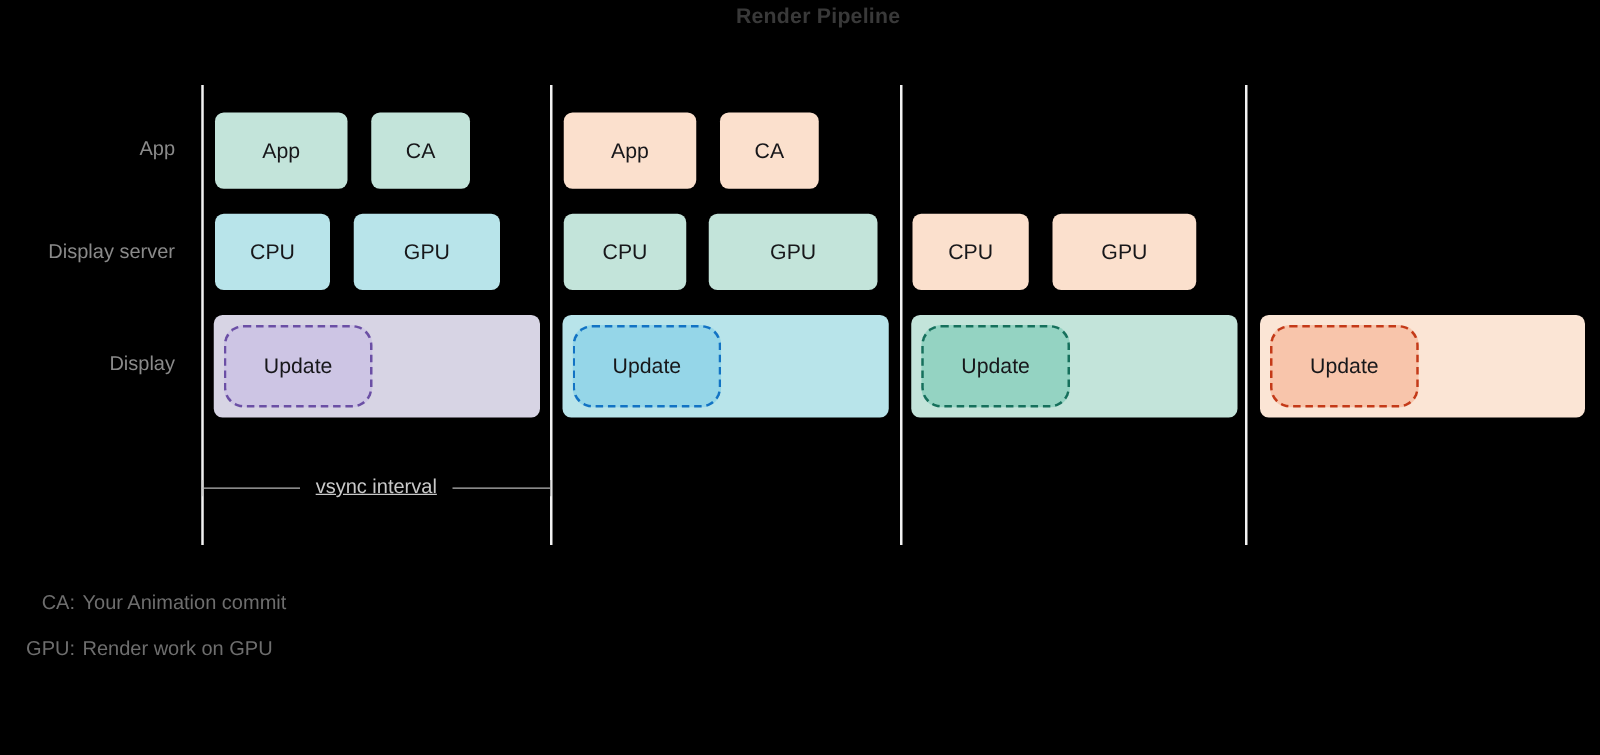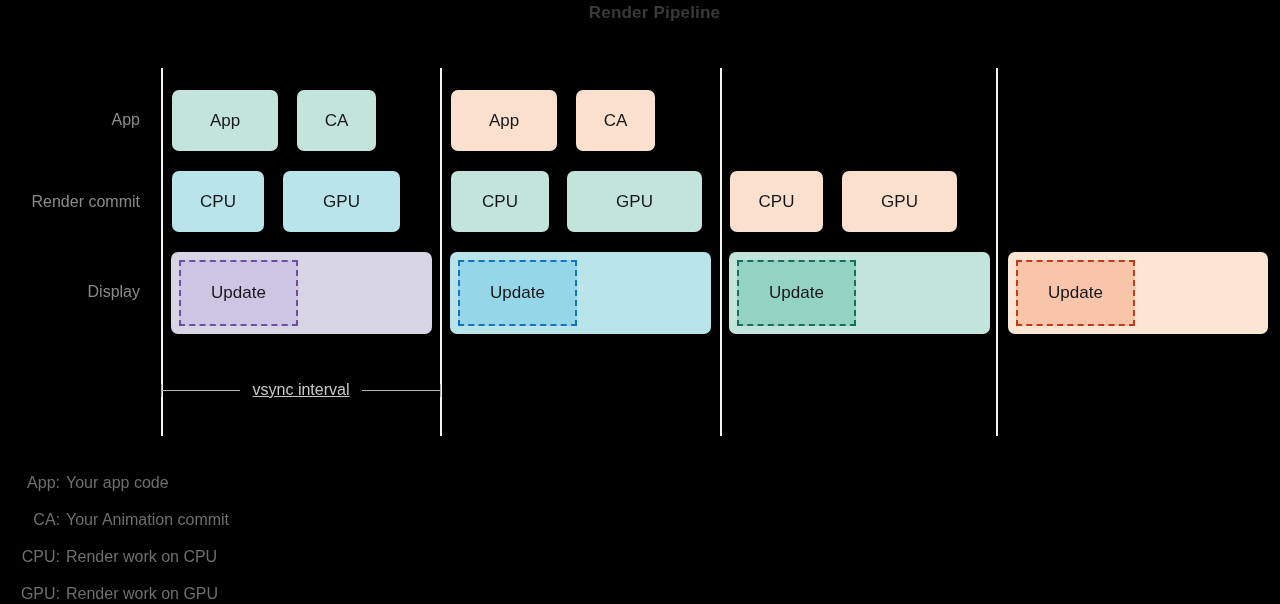--- a/index.html
+++ b/index.html
@@ -42,21 +42,21 @@
     white-space: nowrap;
   }
 
   .bar {
     position: absolute;
     border-radius: 7px;
   }
 
   .update {
     position: absolute;
-    border-radius: 0;
+    border-radius: 16px;
     border-style: dashed; border-width: 2.5px;
     display: flex; align-items: center; justify-content: center;
     font-size: 17px; color: #17171a;
     white-space: nowrap;
   }
 
   
   .vsync-wrap {
     position: absolute; left: 161px; top: 377px; width: 280px; height: 26px;
     display: flex; align-items: center;
@@ -84,21 +84,21 @@
   <div class="title">Render Pipeline</div>
 
   <div id="dividers">
       <div class="vline" style="left: 161px; background: rgb(242, 242, 242);"></div>
       <div class="vline" style="left: 440px; background: rgb(242, 242, 242);"></div>
       <div class="vline" style="left: 720px; background: rgb(242, 242, 242);"></div>
       <div class="vline" style="left: 996px; background: rgb(242, 242, 242);"></div>
     </div>
 
   <div class="rowlabel rowlabel-app">App</div>
-  <div class="rowlabel rowlabel-render">Render commit</div>
+  <div class="rowlabel rowlabel-render">Display server</div>
   <div class="rowlabel rowlabel-display">Display</div>
 
   <div id="frames">
       <div class="block" style="left: 172px; top: 90px; width: 106px; height: 61px; background: rgb(195, 228, 218);">App</div>
       <div class="block" style="left: 297px; top: 90px; width: 79px; height: 61px; background: rgb(195, 228, 218);">CA</div>
       <div class="block" style="left: 172px; top: 171px; width: 92px; height: 61px; background: rgb(184, 228, 234);">CPU</div>
       <div class="block" style="left: 283px; top: 171px; width: 117px; height: 61px; background: rgb(184, 228, 234);">GPU</div>
       <div class="bar" style="left: 171px; top: 252px; width: 261px; height: 82px; background: rgb(215, 212, 228);"></div>
       <div class="update" style="left: 179px; top: 260px; width: 119px; height: 66px; background: rgb(205, 197, 228); border-color: rgb(107, 79, 165);">Update</div>
       <div class="block" style="left: 451px; top: 90px; width: 106px; height: 61px; background: rgb(251, 224, 205);">App</div>
@@ -118,30 +118,22 @@
   <div class="vsync-wrap">
     <div class="vsync-tick"></div>
     <div class="vsync-rule"></div>
     <div class="vsync-label">vsync interval</div>
     <div class="vsync-rule"></div>
     <div class="vsync-tick"></div>
   </div>
 
   <div class="legend" id="legend">
       <div class="legend-line">
-        <span class="legend-key">App:</span>
-        <span class="legend-desc">Your app code</span>
-      </div>
-      <div class="legend-line">
         <span class="legend-key">CA:</span>
         <span class="legend-desc">Your Animation commit</span>
-      </div>
-      <div class="legend-line">
-        <span class="legend-key">CPU:</span>
-        <span class="legend-desc">Render work on CPU</span>
       </div>
       <div class="legend-line">
         <span class="legend-key">GPU:</span>
         <span class="legend-desc">Render work on GPU</span>
       </div>
     </div>
 
 </div>
 
 </body></html>

